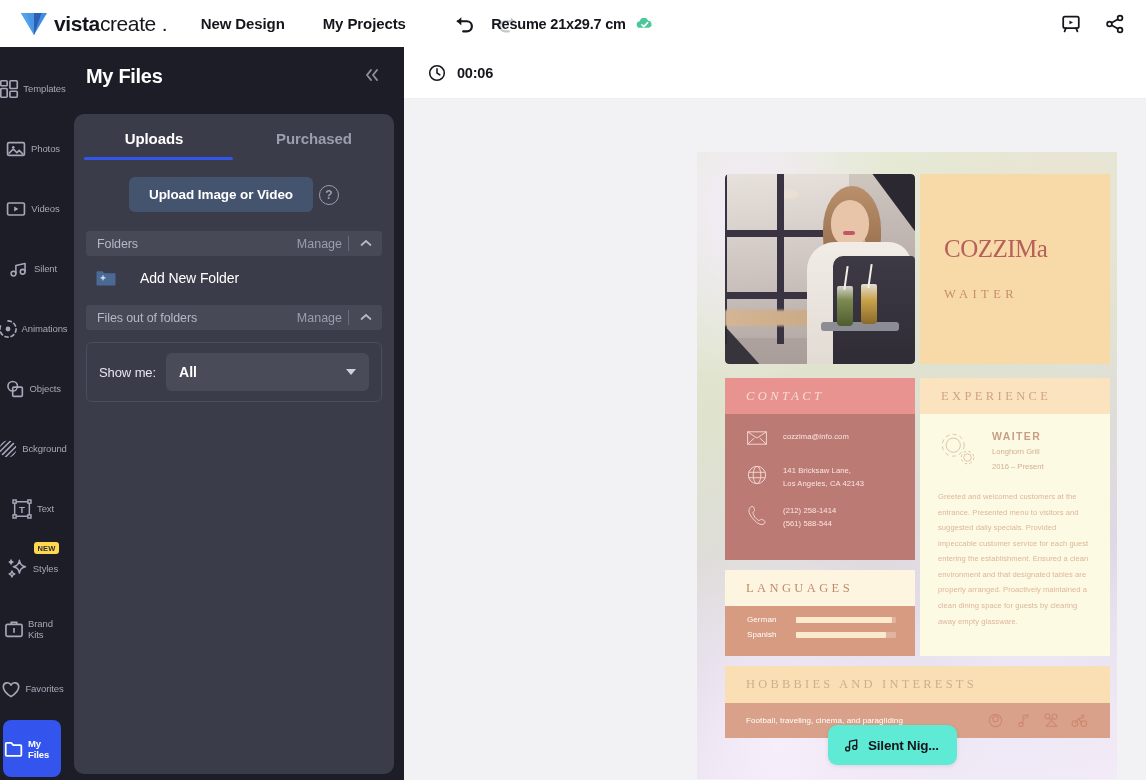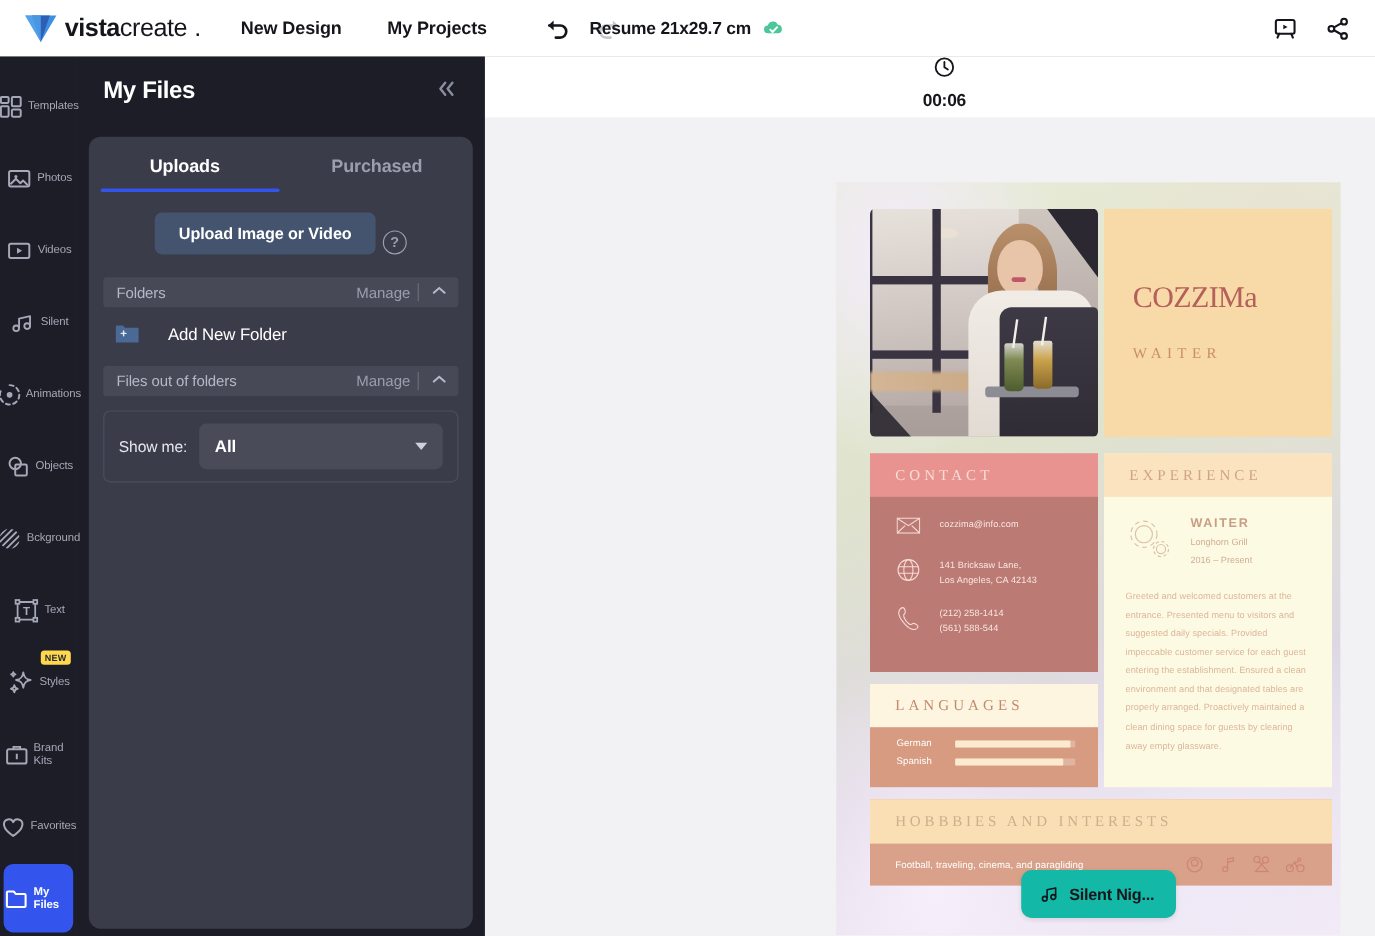--- a/index.html
+++ b/index.html
@@ -90,21 +90,21 @@
     font-size: 15px; font-weight: 700; color: #9b9eae; cursor: pointer;
     letter-spacing: -0.1px;
   }
   .tab.active { color: #ffffff; }
   .tab-underline {
     position: absolute; bottom: 0; left: 10px; width: 149px; height: 3px;
     background: #3355ee; border-radius: 2px;
   }
 
   .upload-row {
-    display: flex; align-items: flex-end; justify-content: center;
+    display: flex; align-items: center; justify-content: center;
     gap: 6px; margin-top: 17px;
   }
   .upload-btn {
     background: #44546e; color: #ffffff; font-size: 13.5px; font-weight: 700;
     border-radius: 6px; padding: 10px 20px; cursor: pointer; letter-spacing: -0.1px;
   }
   .help-btn {
     width: 20px; height: 20px; border: 1.6px solid #9b9eae; border-radius: 50%;
     color: #9b9eae; font-size: 12px; display:flex; align-items:center; justify-content:center;
     cursor: pointer; font-weight: 700;
@@ -150,21 +150,21 @@
     letter-spacing: -0.1px;
   }
 
   
   .stage {
     position: absolute; top: 47px; left: 404px; width: 742px; height: 733px;
     background: #f2f2f4;
   }
   .stage-topbar {
     height: 52px; background: #ffffff; display:flex; align-items:center;
-    padding-left: 24px; gap: 11px; border-bottom: 1px solid #eeeef1; flex-direction: column;
+    padding-left: 24px; gap: 11px; border-bottom: 1px solid #eeeef1;
   }
   .clock-ico { width: 18px; height: 18px; }
   .timer-text { font-size: 14.5px; font-weight: 700; color: #15161c; letter-spacing: -0.2px; }
 
   .canvas-wrap { position: relative; width: 742px; height: 681px; background:#f2f2f4; }
 
   
   .page {
     position: absolute; left: 293px; top: 53px; width: 420px; height: 627px;
     overflow: hidden;
@@ -258,21 +258,21 @@
     font-family: "Liberation Serif", serif;
     font-size: 12.5px; color: #c98e6d; letter-spacing: 4.5px; margin-top: 24px;
   }
 
   
   .contact-block {
     position:absolute; left: 28px; top: 226px; width: 190px; height: 182px;
     background: #bc7a74;
   }
   .contact-head {
-    height: 36px; background: #e8938f; display:flex; align-items:center; padding-left: 21px;
+    height: 36px; background: #e8938f; display:flex; align-items:center; padding-left: 21px; font-style: italic;
   }
   .sec-hd-text {
     font-family: "Liberation Serif", serif;
     font-size: 12.5px; letter-spacing: 3.4px; color: #f6ddd6;
   }
   .contact-rows { padding: 16px 0 0 0; }
   .c-row { display:flex; align-items:flex-start; gap: 16px; padding-left: 22px; margin-bottom: 13px; }
   .c-ico { width: 20px; height: 20px; flex: 0 0 20px; margin-top: 1px; }
   .c-txt { font-size: 7.6px; color: #fae6e2; line-height: 1.75; letter-spacing: 0.1px; }
 
@@ -312,22 +312,22 @@
   }
   .hob-head { height: 37px; background: #fbdfb4; display:flex; align-items:center; padding-left: 21px; }
   .hob-head .sec-hd-text { color: #ceae8d; letter-spacing: 3.2px; }
   .hob-body { display:flex; align-items:center; height: 35px; padding-left: 21px; position: relative; }
   .hob-text { font-size: 8px; color: #ffffff; letter-spacing: 0.1px; }
   .hob-icons { position:absolute; right: 22px; display:flex; gap: 11px; align-items:center; }
   .hob-ico { width: 17px; height: 17px; opacity: .55; }
 
   
   .music-chip {
-    position:absolute; left: 447px; bottom: 15px; height: 40px;
-    background:#14b8a6; border-radius: 9px; display:flex; align-items:center;
+    position:absolute; left: 424px; bottom: 15px; height: 40px;
+    background:#5eead4; border-radius: 9px; display:flex; align-items:center;
     gap: 9px; padding: 0 18px 0 15px; cursor:pointer;
     box-shadow: 0 1px 4px rgba(0,0,0,0.10);
   }
   .music-note { width: 16px; height: 16px; }
   .music-label { font-size: 13.5px; font-weight: 700; color:#15161c; letter-spacing:-0.2px; }
 </style>
 </head>
 <body>
 
 <div id="app">

